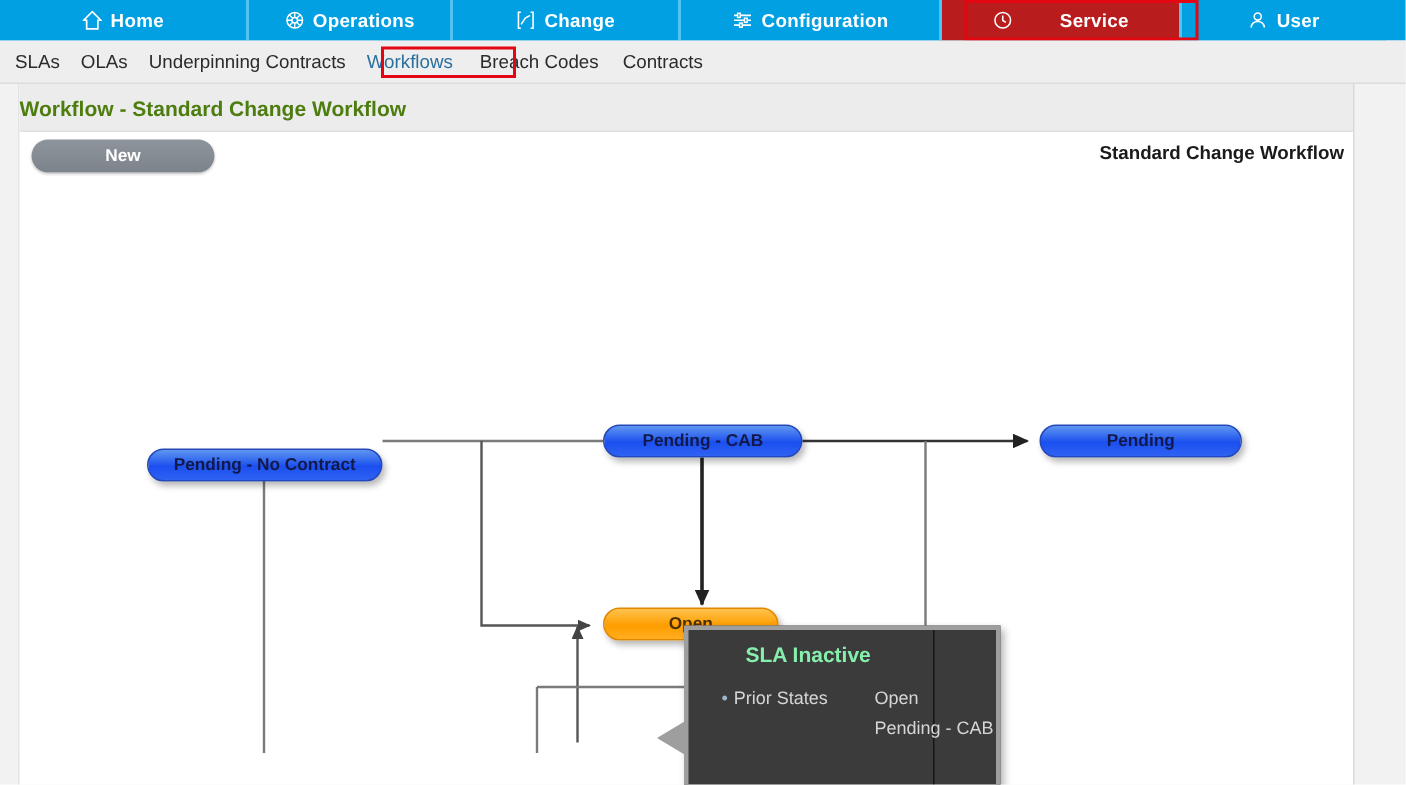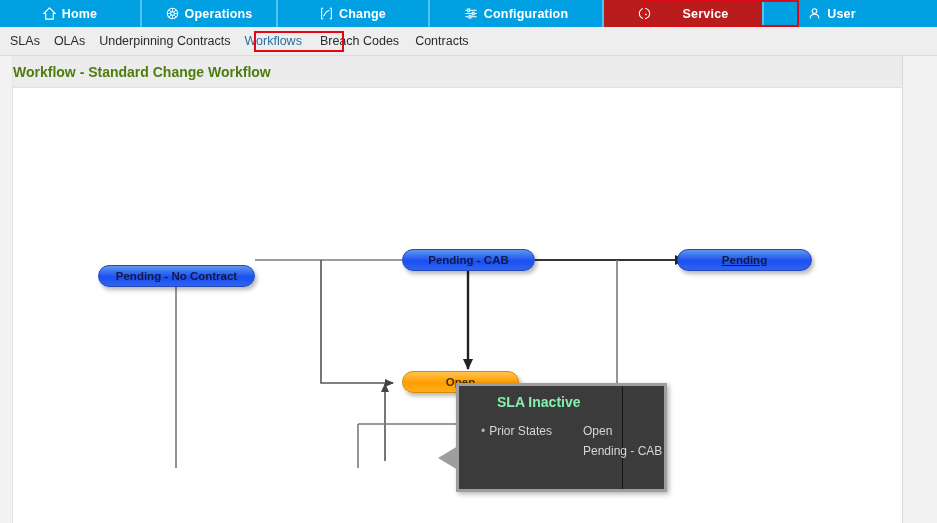--- a/index.html
+++ b/index.html
@@ -133,21 +133,21 @@
     position:absolute;width:0;height:0;
   }
 </style>
 </head>
 <body>
 
 <div id="app">
 
   <div class="topnav">
 
-    <div class="ncell" style="width:140px">
+    <div class="ncell" style="width:164px">
       <span>
         <svg width="13" height="13" viewBox="0 0 16 16">
             <path d="M8 1 L15 8 H12.6 V15 H3.4 V8 H1 Z" fill="none" stroke="#fff" stroke-width="1.4"></path>
           </svg>
       </span>
       <span class="nlabel">Home</span>
     </div>
 
     <div class="ncell" style="width:136px">
       <span>
@@ -216,20 +216,26 @@
 
   <div class="redbox" style="left:254px;top:31px;width:90px;height:21px;"></div>
 
   <div class="panel">
 
     <div class="panel-head">
       <span class="ptitle">Workflow - Standard Change Workflow</span>
     </div>
 
 
+    <div class="actionrow">
+      <div class="btn-new">
+        <span>New</span>
+      </div>
+      <div class="wf-name">Standard Change Workflow</div>
+    </div>
 
     <div class="canvas">
 
       <svg class="lines" width="891" height="380">
         <defs>
           <marker id="ah" markerWidth="9" markerHeight="8" refX="8" refY="4" orient="auto" markerUnits="userSpaceOnUse">
             <path d="M0,0 L9,4 L0,8 z" fill="#444"></path>
           </marker>
           <marker id="ahb" markerWidth="11" markerHeight="10" refX="10" refY="5" orient="auto" markerUnits="userSpaceOnUse">
             <path d="M0,0 L11,5 L0,10 z" fill="#222"></path>
@@ -265,21 +271,21 @@
           <path d="M455,305 V330"></path>
         </g>
       </svg>
 
       <div class="node blue" style="left:85px;top:177px;width:157px;">
         <span>Pending - No  Contract</span>
       </div>
       <div class="node blue" style="left:389px;top:161px;width:133px;">
         <span>Pending - CAB</span>
       </div>
-      <div class="node blue" style="left:664px;top:161px;width:135px;text-decoration:underline;">
+      <div class="node blue" style="left:680px;top:161px;width:135px;">
         <span>Pending</span>
       </div>
       <div class="node orange" style="left:389px;top:283px;width:117px;">
         <span>Open</span>
       </div>
 
       <div class="tooltip" style="left:443px;top:295px;width:211px;height:109px;">
         <div class="tt-inner">
           <div class="tt-divider" style="left:163px"></div>
 

